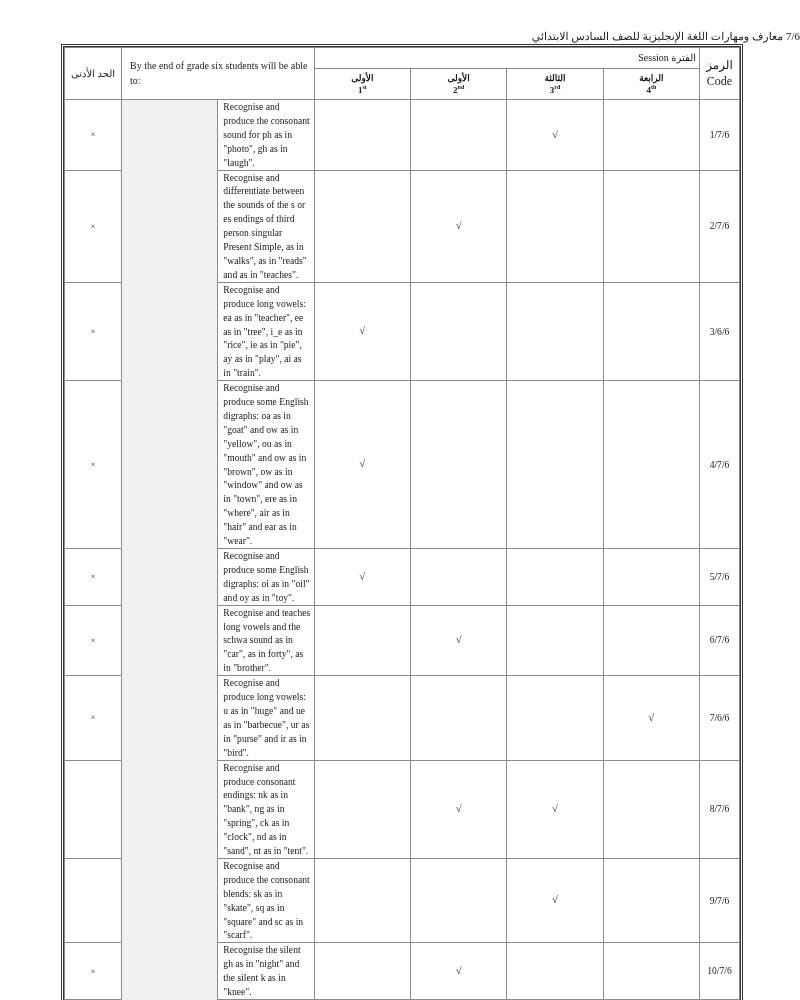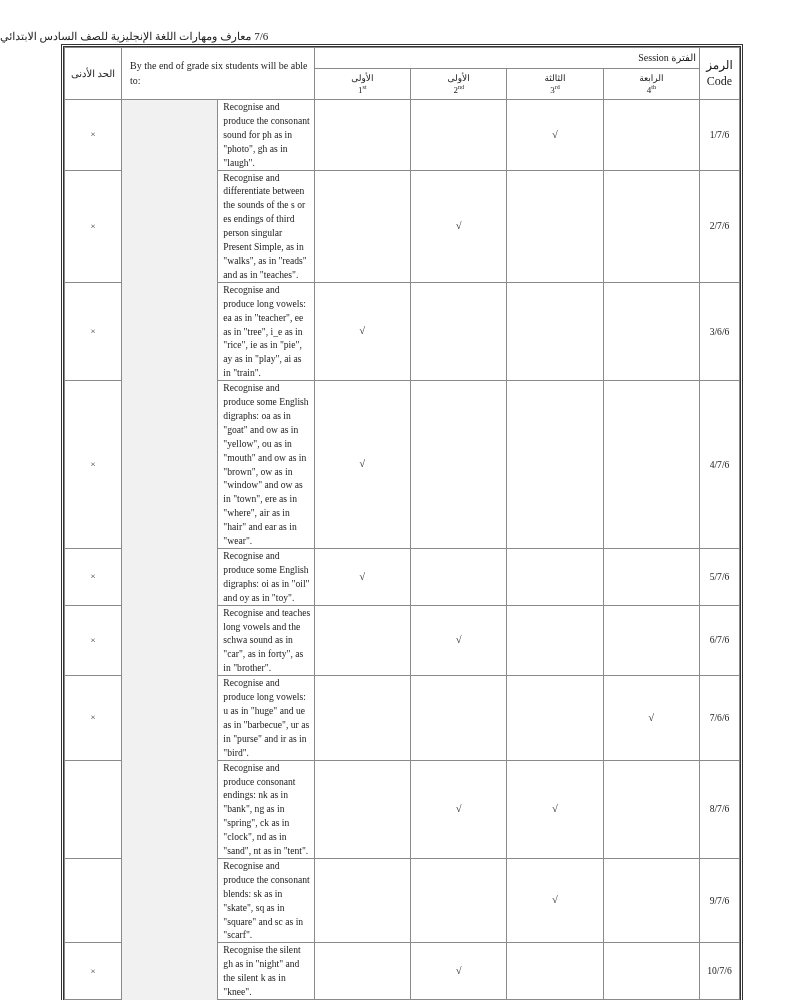--- a/index.html
+++ b/index.html
@@ -1,25 +1,25 @@
 <!DOCTYPE html>
 <html><head>
 <meta charset="utf-8">
 <style>
   html, body { margin:0; padding:0; background:#ffffff; }
   body { width:800px; height:1000px; position:relative; font-family:"Liberation Serif","DejaVu Serif",serif; color:#1a1a1a; overflow:hidden; }
-  .page-title { position:absolute; top:30px; left:0; width:800px; text-align:left; font-size:11px; color:#222; direction:rtl; }
+  .page-title { position:absolute; top:30px; left:0; width:800px; text-align:right; font-size:11px; color:#222; direction:rtl; }
   .frame { position:absolute; left:61px; top:44px; width:682px; border:3px double #333; box-sizing:border-box; }
   table { border-collapse:collapse; width:100%; table-layout:fixed; font-size:9.6px; line-height:1.45; }
   td, th { border:1px solid #8a8a8a; padding:0 3px; vertical-align:middle; }
   th { font-weight:normal; }
   .c-min { width:50px; text-align:center; }
   .c-skill { width:8px; padding:0; background:#f1f1f1; }
   .c-desc { text-align:left; padding-left:5px; }
-  .c-ses { width:22px; text-align:center; padding:0; }
+  .c-ses { width:22px; text-align:center; padding:0;font-weight:bold; }
   .c-code { width:37px; text-align:center; padding:0 1px; }
   .hdr-min { font-size:10px; line-height:1.3; direction:rtl; }
   .hdr-desc { font-size:10px; text-align:left; padding-left:8px; }
   .hdr-session { font-size:10px; height:20px;text-align:right; }
   .hdr-ses-sub { font-size:9px; line-height:1.2; height:30px; }
   .hdr-code { font-size:12px; line-height:1.3; }
   .tall { height:28px; }
   .std { height:14px; }
   .mark { font-size:9px; color:#333; }
   .check { font-size:10px; }

